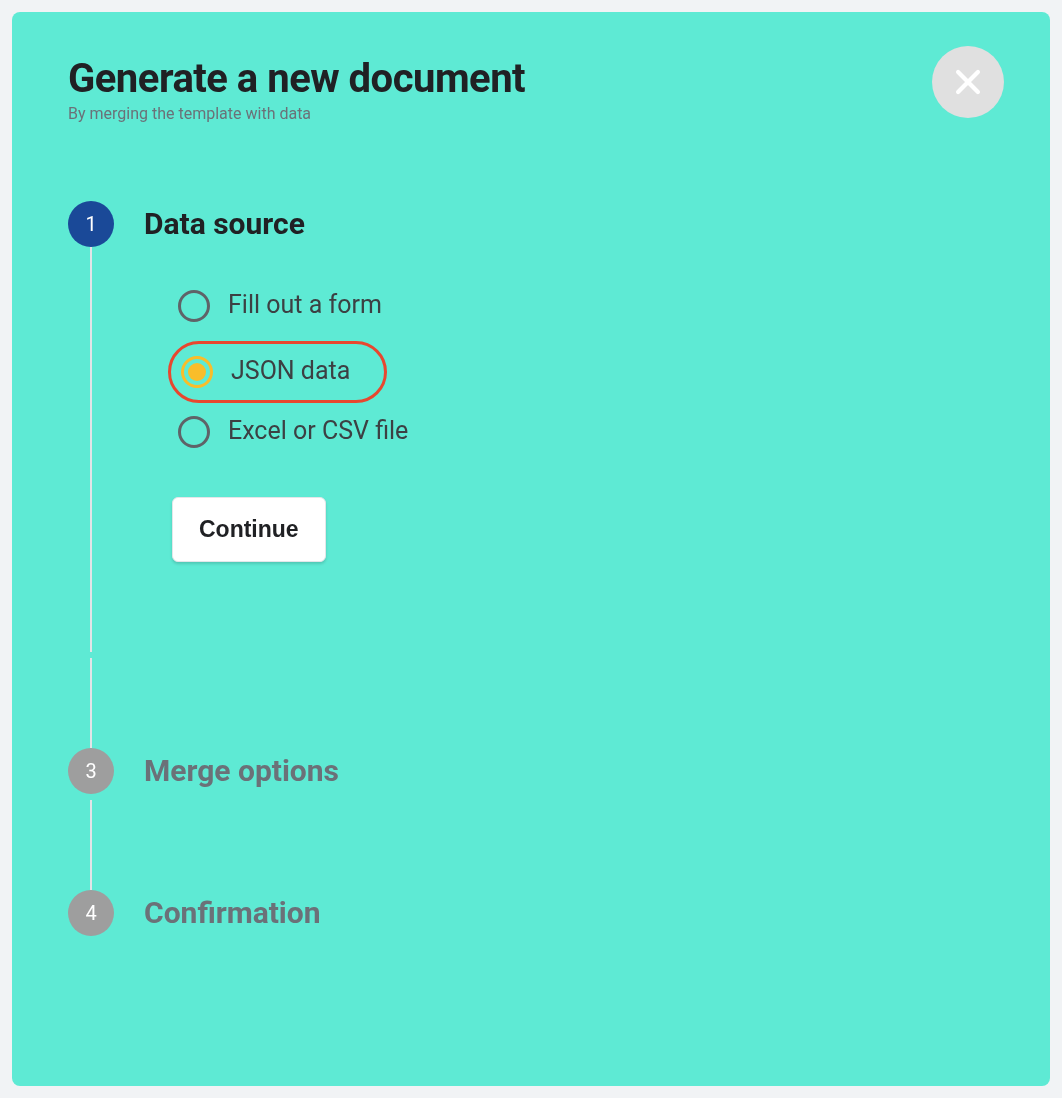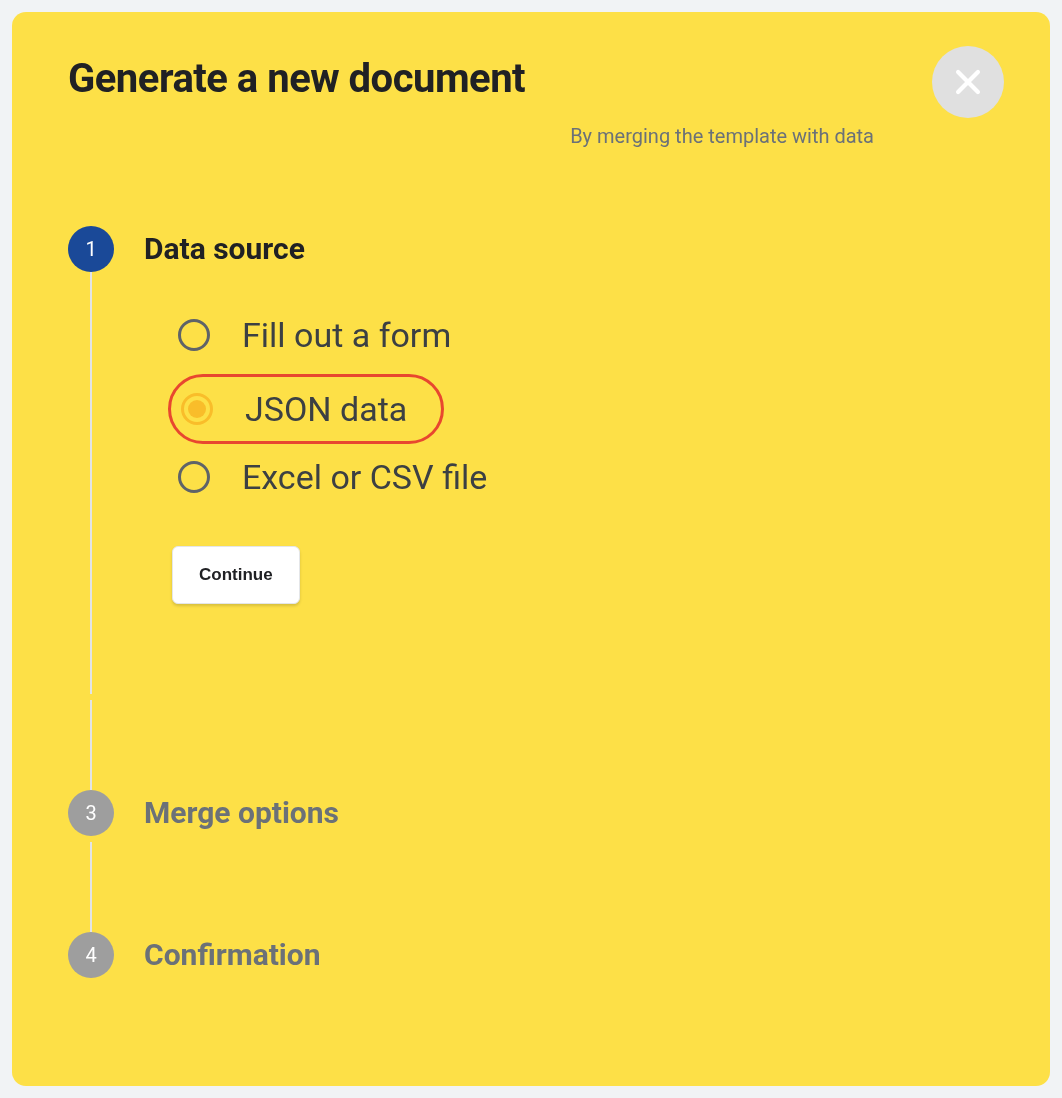--- a/index.html
+++ b/index.html
@@ -8,44 +8,43 @@
       padding: 0;
     }
     body {
       font-family: -apple-system, BlinkMacSystemFont, "Segoe UI", Roboto, Helvetica, Arial, sans-serif;
       background: #f1f3f5;
       padding: 12px;
       width: 1062px;
       height: 1098px;
     }
     .modal {
-      background: #fde047;
-      border-radius: 14px;
+      background: #5eead4;
+      border-radius: 8px;
       width: 100%;
       height: 100%;
       padding: 44px 56px 56px 56px;
       position: relative;
     }
     .modal-header {
       position: relative;
       padding-right: 120px;
     }
     .modal-title {
       font-size: 40px;
       font-weight: 700;
       color: #202124;
       line-height: 1.15;
       letter-spacing: -0.5px;
     }
     .modal-subtitle {
-      font-size: 20px;
+      font-size: 16px;
       color: #6b7178;
-      margin-top: 22px;
+      margin-top: 2px;
       font-weight: 400;
-      text-align: right;
     }
     .close-btn {
       position: absolute;
       top: -10px;
       right: -10px;
       width: 72px;
       height: 72px;
       border-radius: 50%;
       background: #e0e0e0;
       border: none;
@@ -113,24 +112,23 @@
     .step-body.with-line {
       border-left-color: #e2e4e7;
     }
     .step-body-inner {
       padding-left: 0px;
       padding-top: 30px;
       padding-bottom: 30px;
     }
     .radio-row {
       display: flex;
-      align-items: center;
-      gap: 32px;
+      gap: 18px;
       padding: 13px 20px 13px 10px;
-      font-size: 34px;
+      font-size: 25px;
       color: #3c4043;
       border-radius: 8px;
       cursor: pointer;
       width: fit-content;
     }
     .radio-row.highlight {
       border: 3px solid #e8472f;
       border-radius: 38px;
       padding: 12px 34px 12px 10px;
       margin-top: 6px;
@@ -151,21 +149,21 @@
     .radio-inner {
       width: 18px;
       height: 18px;
       border-radius: 50%;
       background: #f9bd2a;
     }
     .continue-btn {
       margin-top: 36px;
       margin-left: 4px;
       padding: 18px 26px;
-      font-size: 17px;
+      font-size: 23px;
       font-weight: 700;
       color: #202124;
       background: #fff;
       border: 1px solid #e4e6e9;
       border-radius: 6px;
       cursor: pointer;
       box-shadow: 0 2px 3px rgba(0,0,0,0.15);
     }
     .pencil-icon {
       width: 22px;

